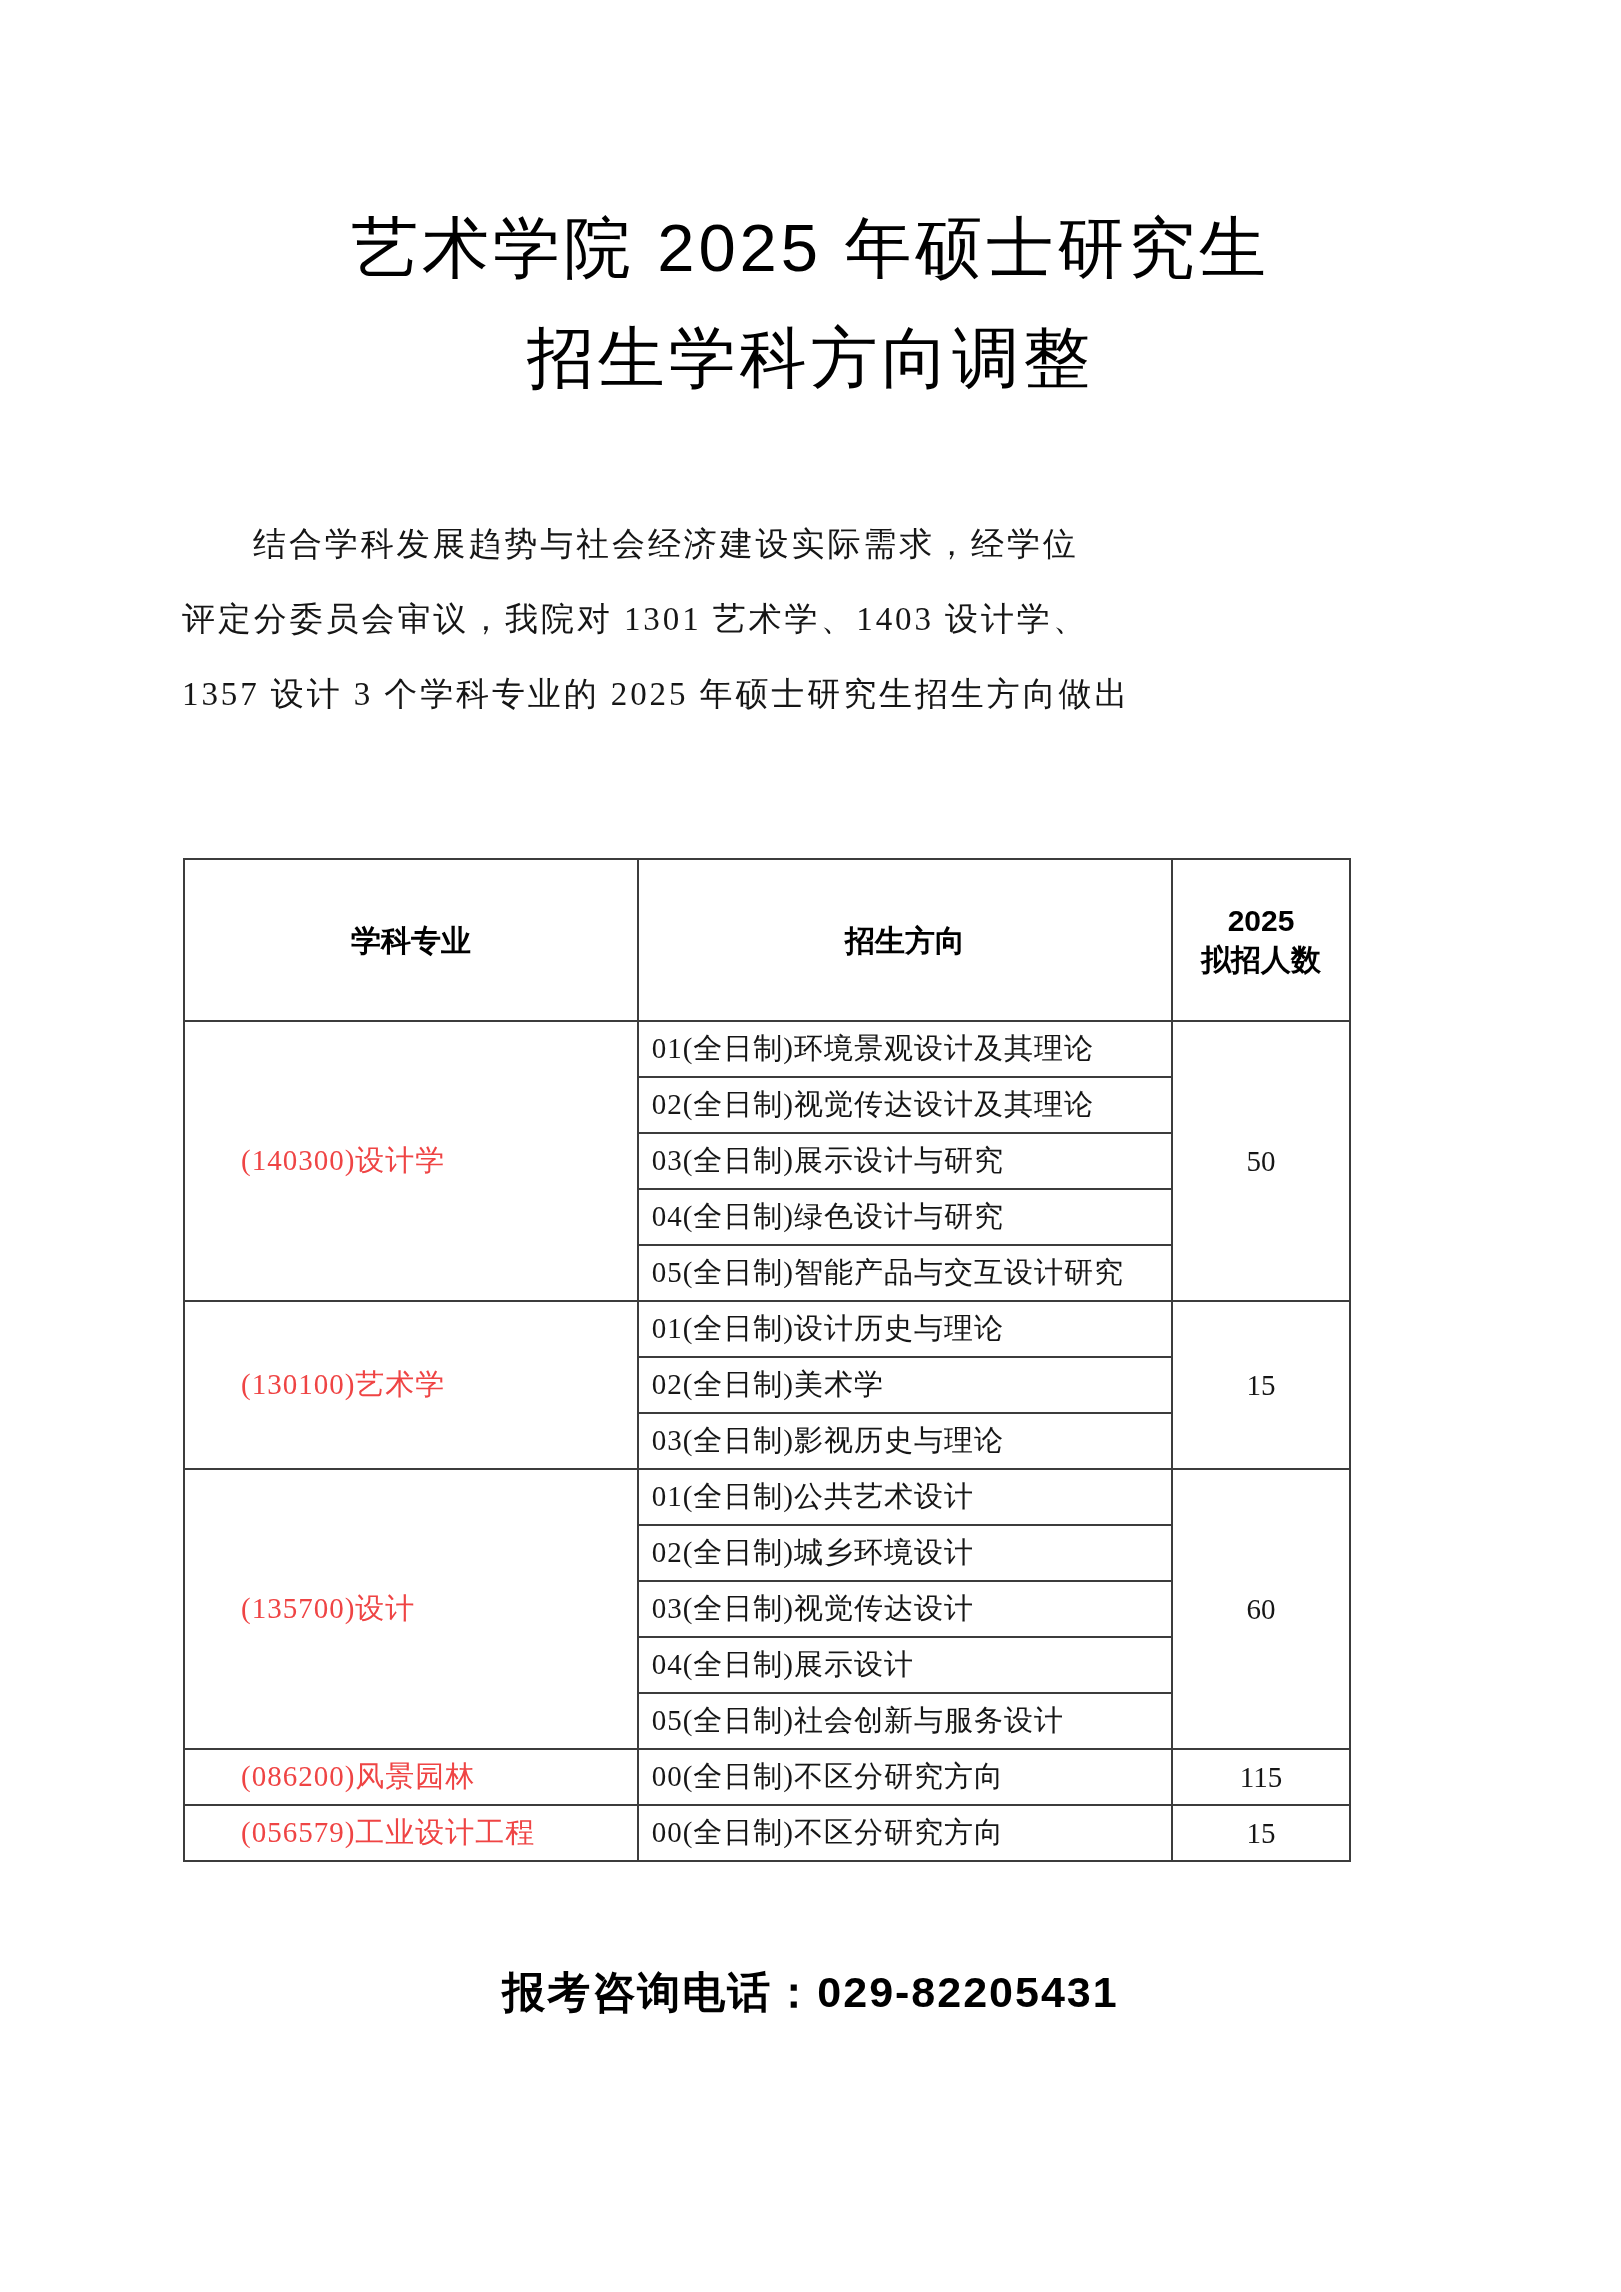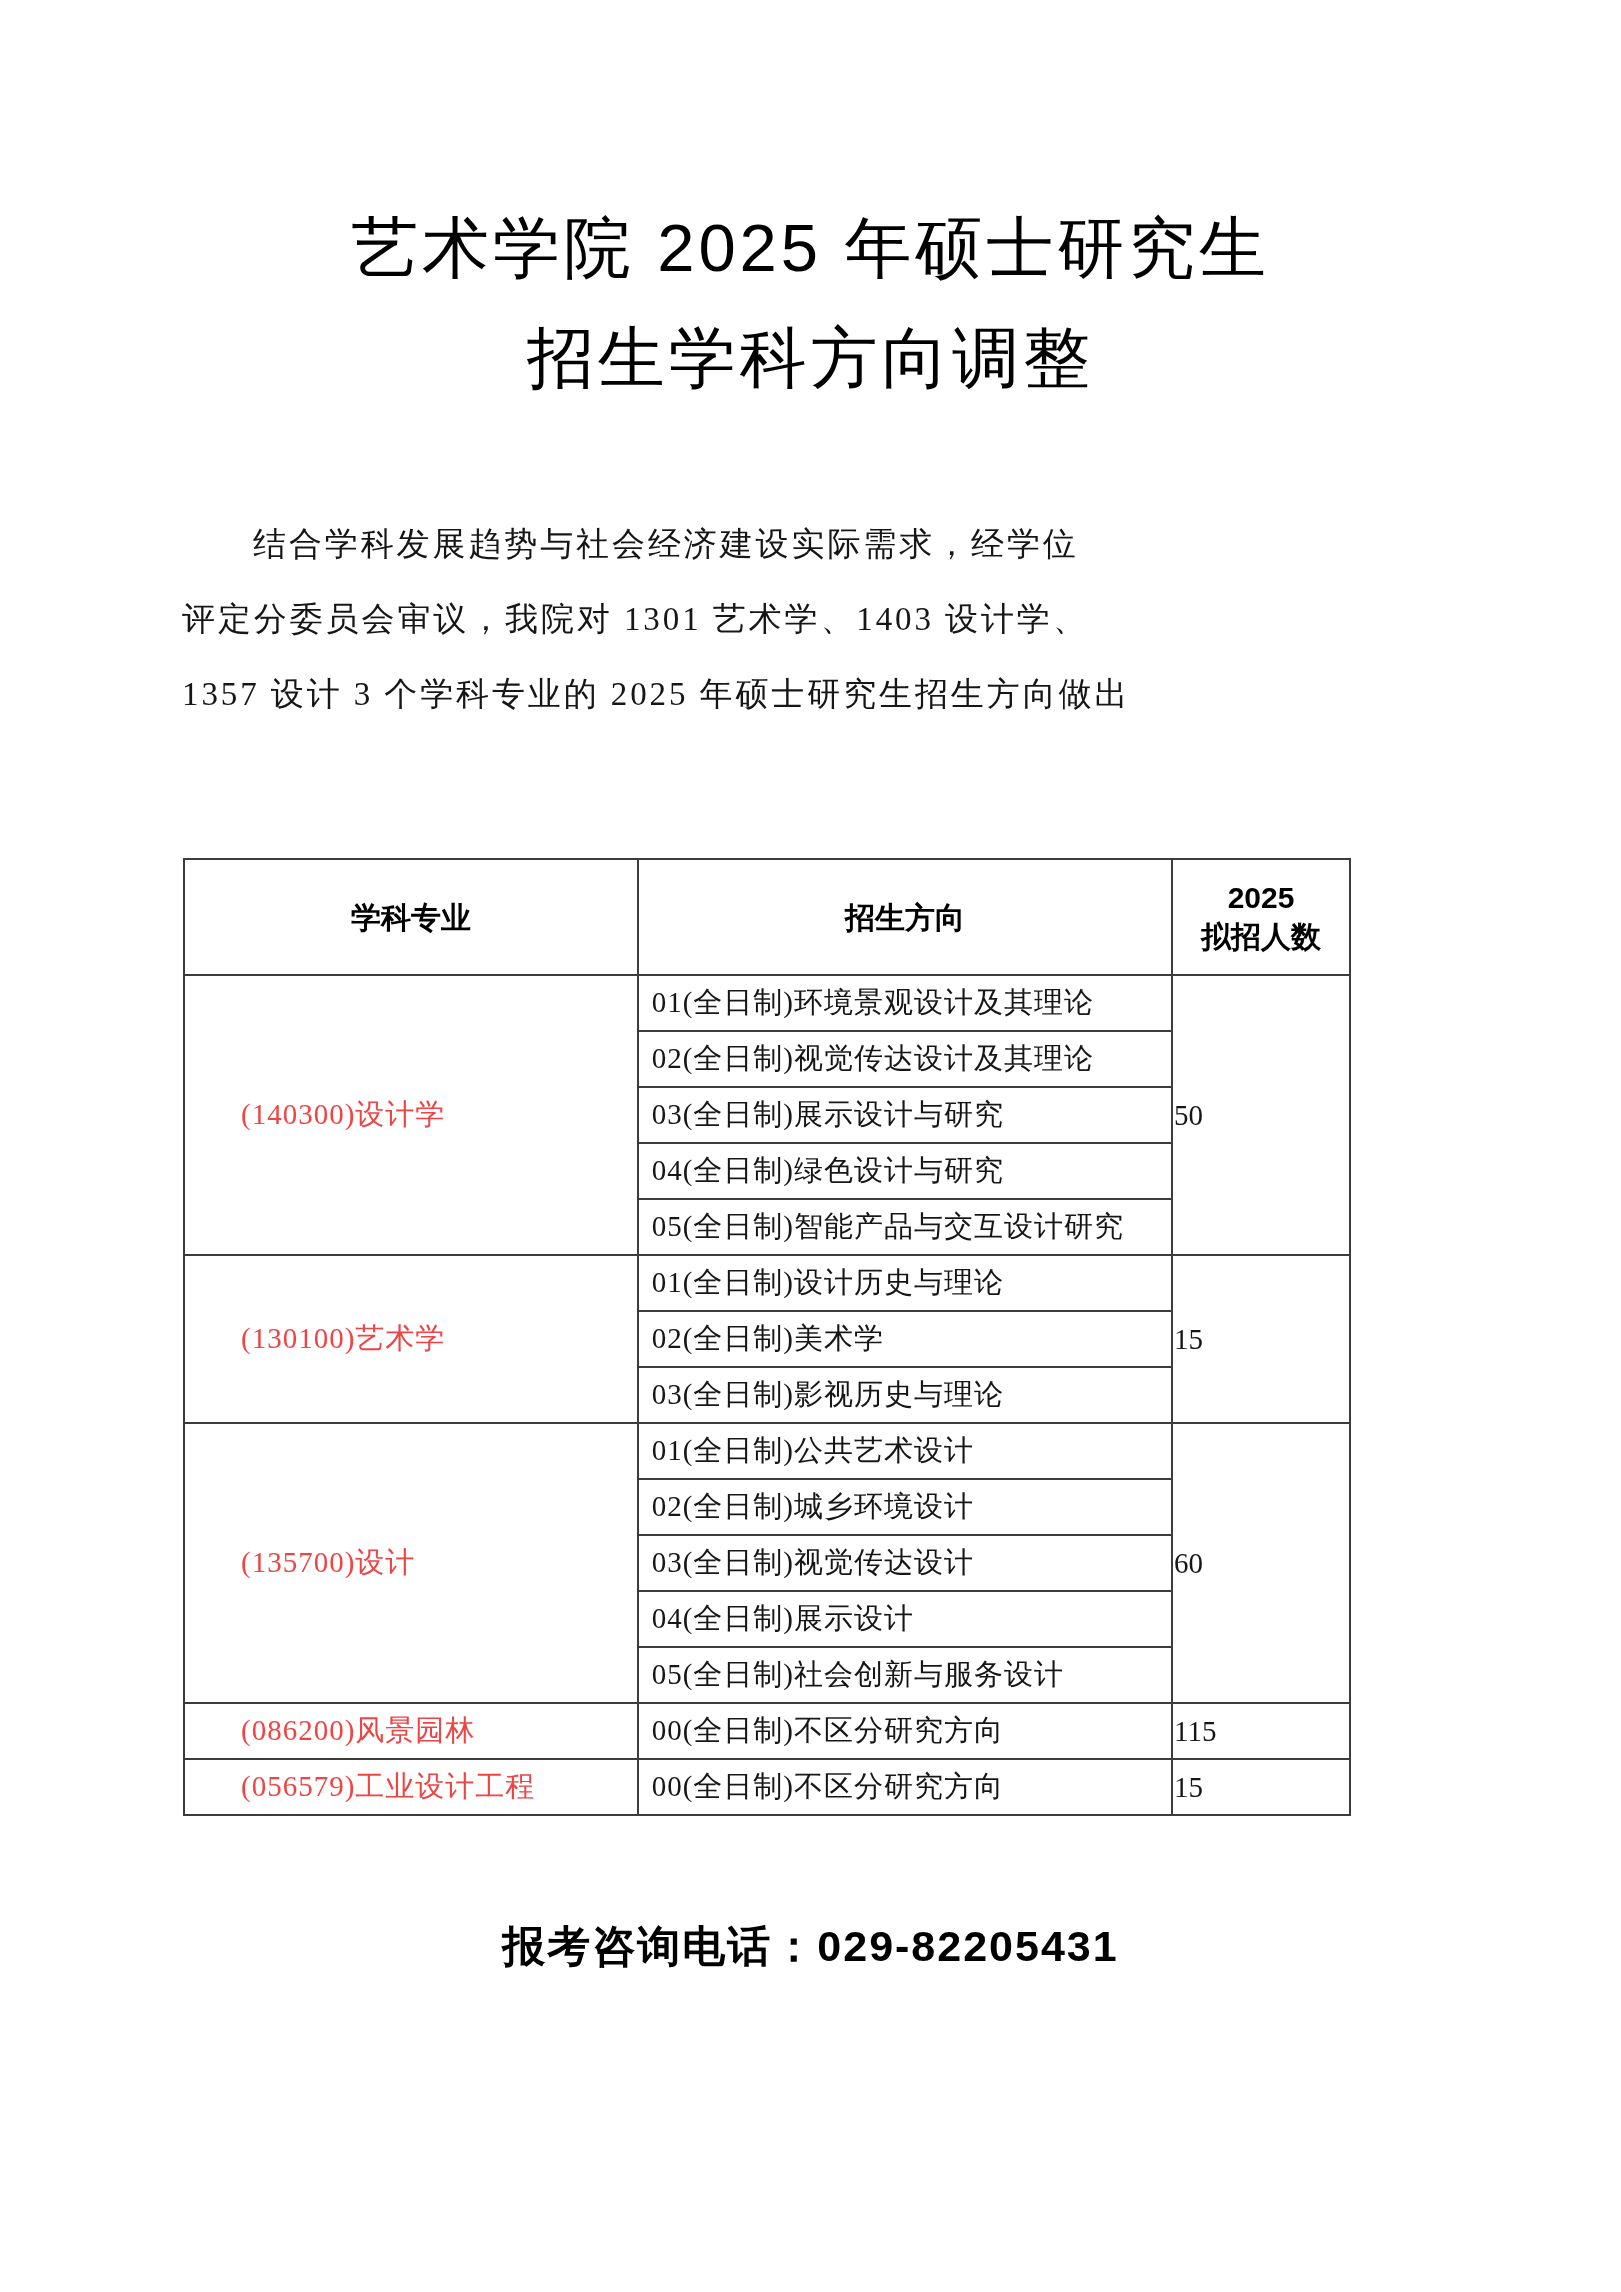--- a/index.html
+++ b/index.html
@@ -43,21 +43,21 @@
   }
   table.enroll col.c1 { width: 454px; }
   table.enroll col.c2 { width: 534px; }
   table.enroll col.c3 { width: 178px; }
   table.enroll th, table.enroll td {
     border: 2px solid #3c3c3c;
     background: #fff;
     vertical-align: middle;
     overflow: hidden;
   }
-  table.enroll thead tr { height: 116px; }
+  table.enroll thead tr { height: 162px; }
   table.enroll tbody tr { height: 56px; }
   table.enroll th {
     font-family: "Liberation Sans", "DejaVu Sans", sans-serif;
     font-weight: 700;
     font-size: 30px;
     line-height: 39px;
     text-align: center;
     color: #000;
   }
   td.major {
@@ -69,21 +69,21 @@
   }
   td.direction {
     font-size: 29px;
     text-align: left;
     padding-left: 12.7px;
     letter-spacing: 1px;
     color: #161616;
   }
   td.quota {
     font-size: 29px;
-    text-align: left;
+    text-align: center;
     color: #161616;
   }
   .footer {
     margin-top: 102px;
     text-align: center;
     font-family: "Liberation Sans", "DejaVu Sans", sans-serif;
     font-weight: 700;
     font-size: 43px;
     letter-spacing: 2px;
     color: #000;

